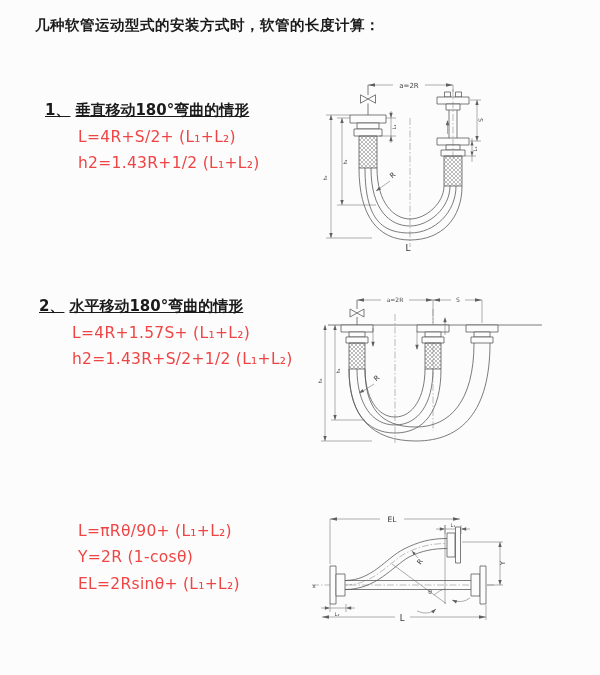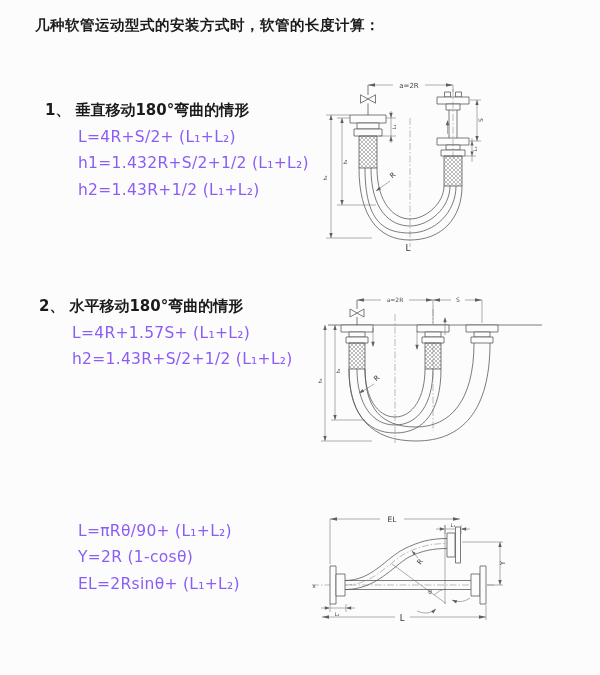--- a/index.html
+++ b/index.html
@@ -7,25 +7,25 @@
     width:600px;height:675px;overflow:hidden;
     background:#fcfcfc;color:#1b1b1b;
     font-family:"DejaVu Sans","Liberation Sans",sans-serif;
   }
   .page{position:relative;width:600px;height:561px;background:#fcfcfc;}
   .doc-title{
     position:absolute;left:35px;top:16px;
     font-size:14.5px;font-weight:bold;letter-spacing:.5px;white-space:nowrap;
   }
   .sec{position:absolute;white-space:nowrap;}
-  .sec-heading{font-size:15px;font-weight:bold;}
+  .sec-heading{font-size:15px;font-weight:bold;text-decoration:underline;}
   .sec-num{margin-right:5px;}
   .formula{
     margin-left:33px;margin-top:7.5px;line-height:19px;
-    font-size:15.5px;letter-spacing:.3px;color:#8b5cf6;
+    font-size:15.5px;letter-spacing:.3px;color:#ef4444;
   }
   .sec1{left:45px;top:101px;}
   .sec2{left:39px;top:297px;}
   .sec3{left:45px;top:514px;}
   .dgm{position:absolute;}
   .dgm1{left:310px;top:70px;}
   .dgm2{left:310px;top:283px;}
   .dgm3{left:300px;top:505px;}
   svg{display:block;}
   svg *{vector-effect:non-scaling-stroke;}
@@ -43,21 +43,20 @@
 
 <div class="page">
 
   <div class="doc-title">几种软管运动型式的安装方式时，软管的长度计算：</div>
 
   <div class="sec sec1">
     <div class="sec-heading">
       <span class="sec-num">1、</span><span>垂直移动180°弯曲的情形</span>
     </div>
     <div class="formula">L=4R+S/2+ (L₁+L₂)</div>
-    <div class="formula">h1=1.432R+S/2+1/2 (L₁+L₂)</div>
     <div class="formula">h2=1.43R+1/2 (L₁+L₂)</div>
   </div>
 
   <div class="sec sec2">
     <div class="sec-heading">
       <span class="sec-num">2、</span><span>水平移动180°弯曲的情形</span>
     </div>
     <div class="formula">L=4R+1.57S+ (L₁+L₂)</div>
     <div class="formula">h2=1.43R+S/2+1/2 (L₁+L₂)</div>
   </div>

